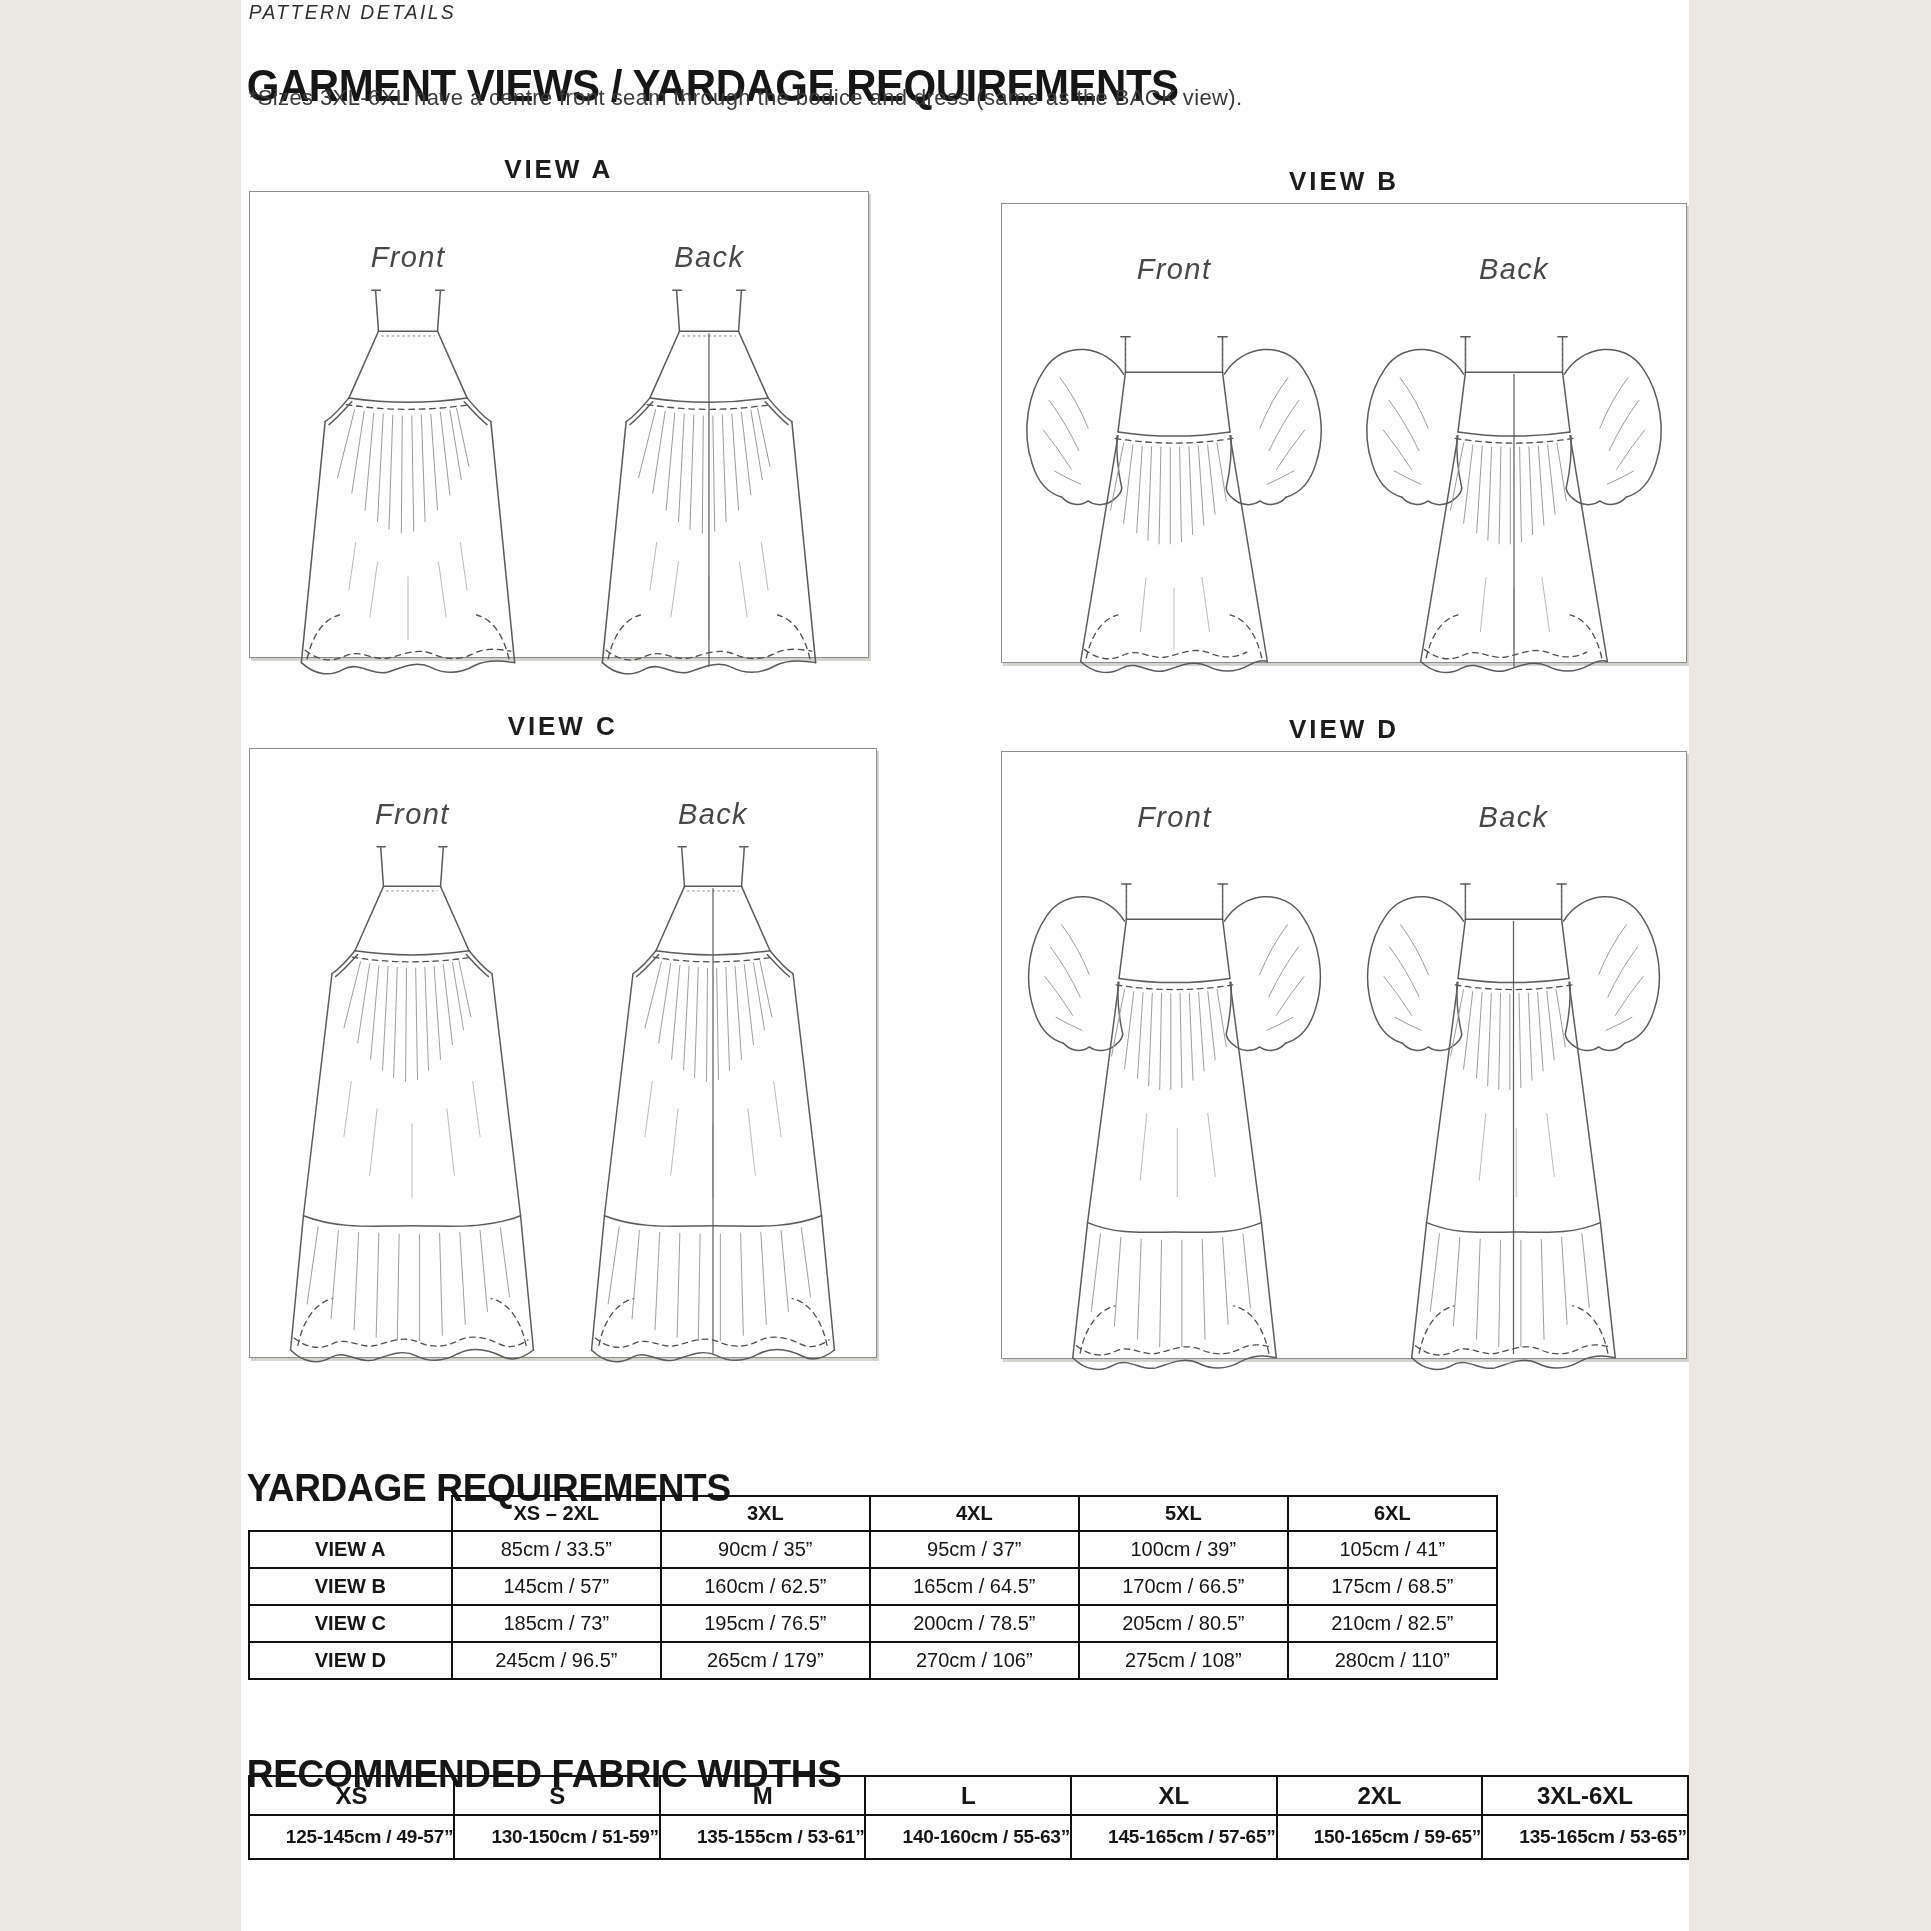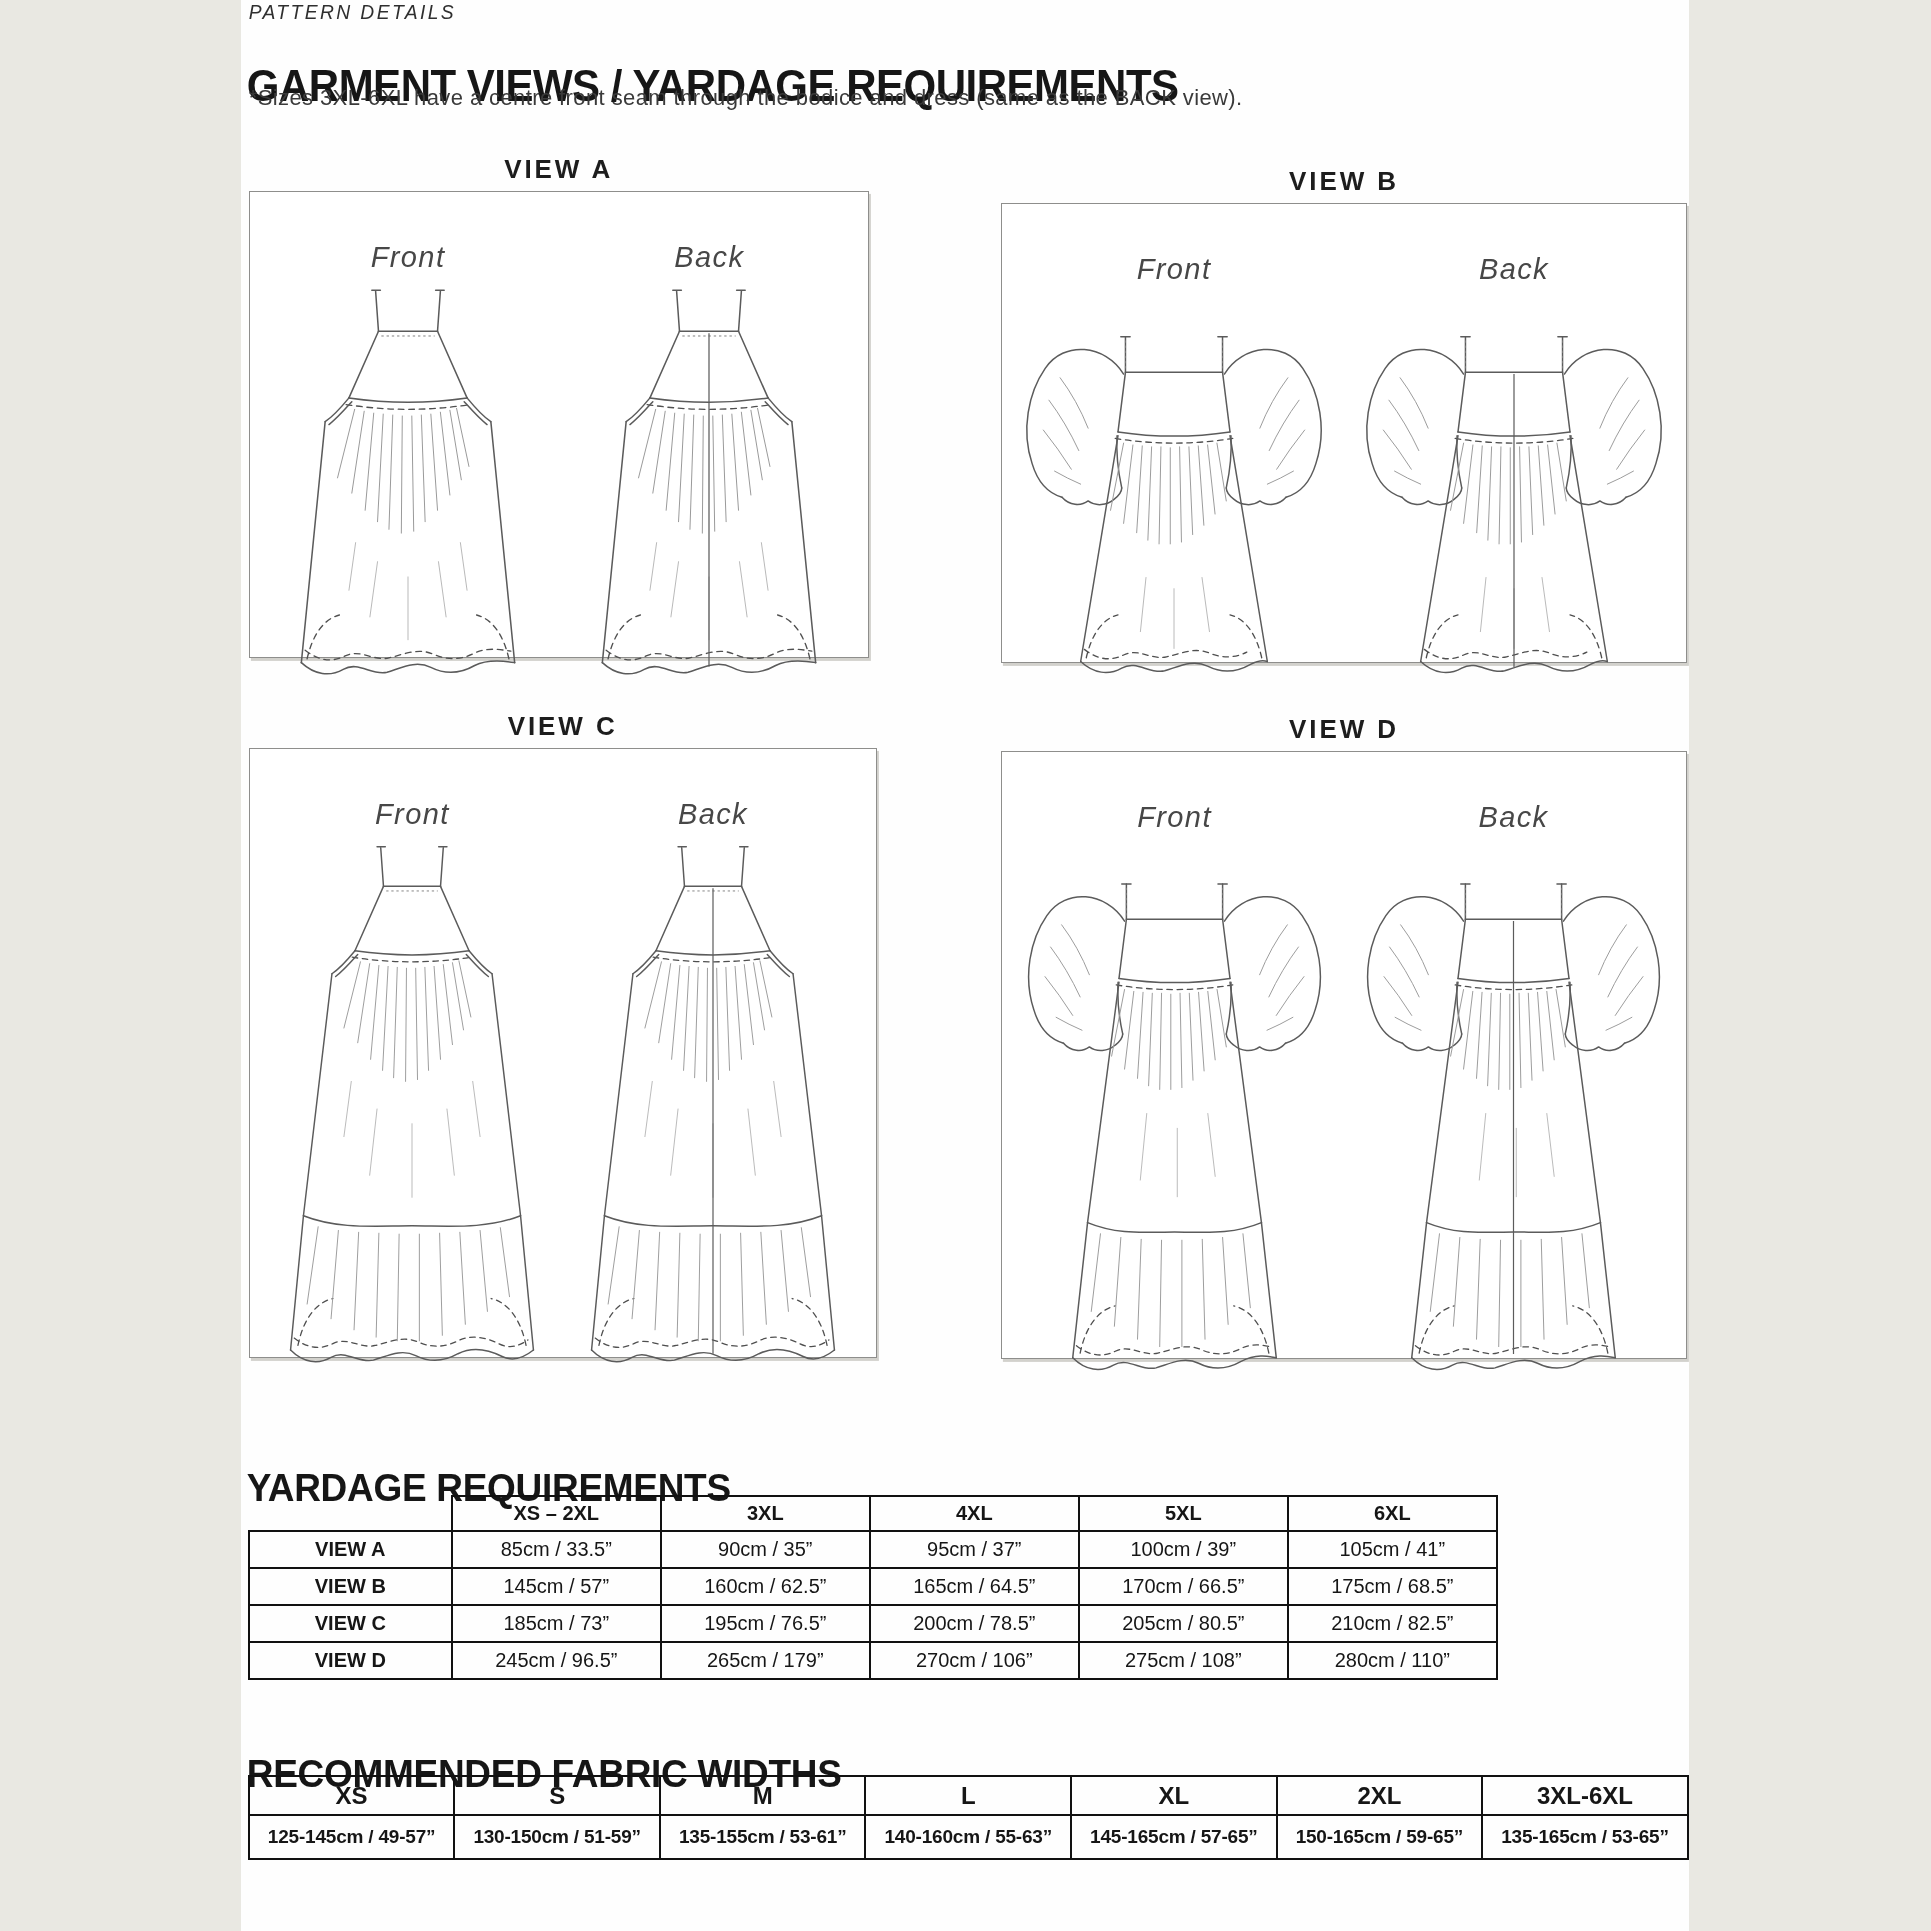--- a/index.html
+++ b/index.html
@@ -37,21 +37,21 @@
   .yardage-table .blank{border:none;background:transparent;}
   .yardage-table thead th{height:33px;font-size:20px;font-weight:bold;}
   .yardage-table tbody th{height:35px;font-size:20px;font-weight:bold;}
   .yardage-table tbody td{height:35px;font-size:20px;font-weight:normal;}
   .col-label{width:203px;}
   .col-size{width:209px;}
 
   .fabric-table{left:6.8px;top:1775px;width:1441px;}
   .fabric-table th,.fabric-table td{border:2.9px solid #111;text-align:center;vertical-align:middle;padding:0;}
   .fabric-table thead th{height:37px;font-size:24px;font-weight:bold;}
-  .fabric-table tbody td{height:42px;font-size:19px;font-weight:bold;letter-spacing:-0.2px;}
+  .fabric-table tbody td{height:42px;font-size:19px;font-weight:bold;letter-spacing:-0.2px;text-align:right;}
 
   .footnote{position:absolute;left:7.7px;top:1871px;width:1437px;font-size:24px;line-height:36px;letter-spacing:0.6px;color:#2e2e2e;}
 </style>
 </head>
 <body>
 
 <div class="screen">
 <div class="paper">
 
   <svg width="0" height="0" style="position:absolute">

